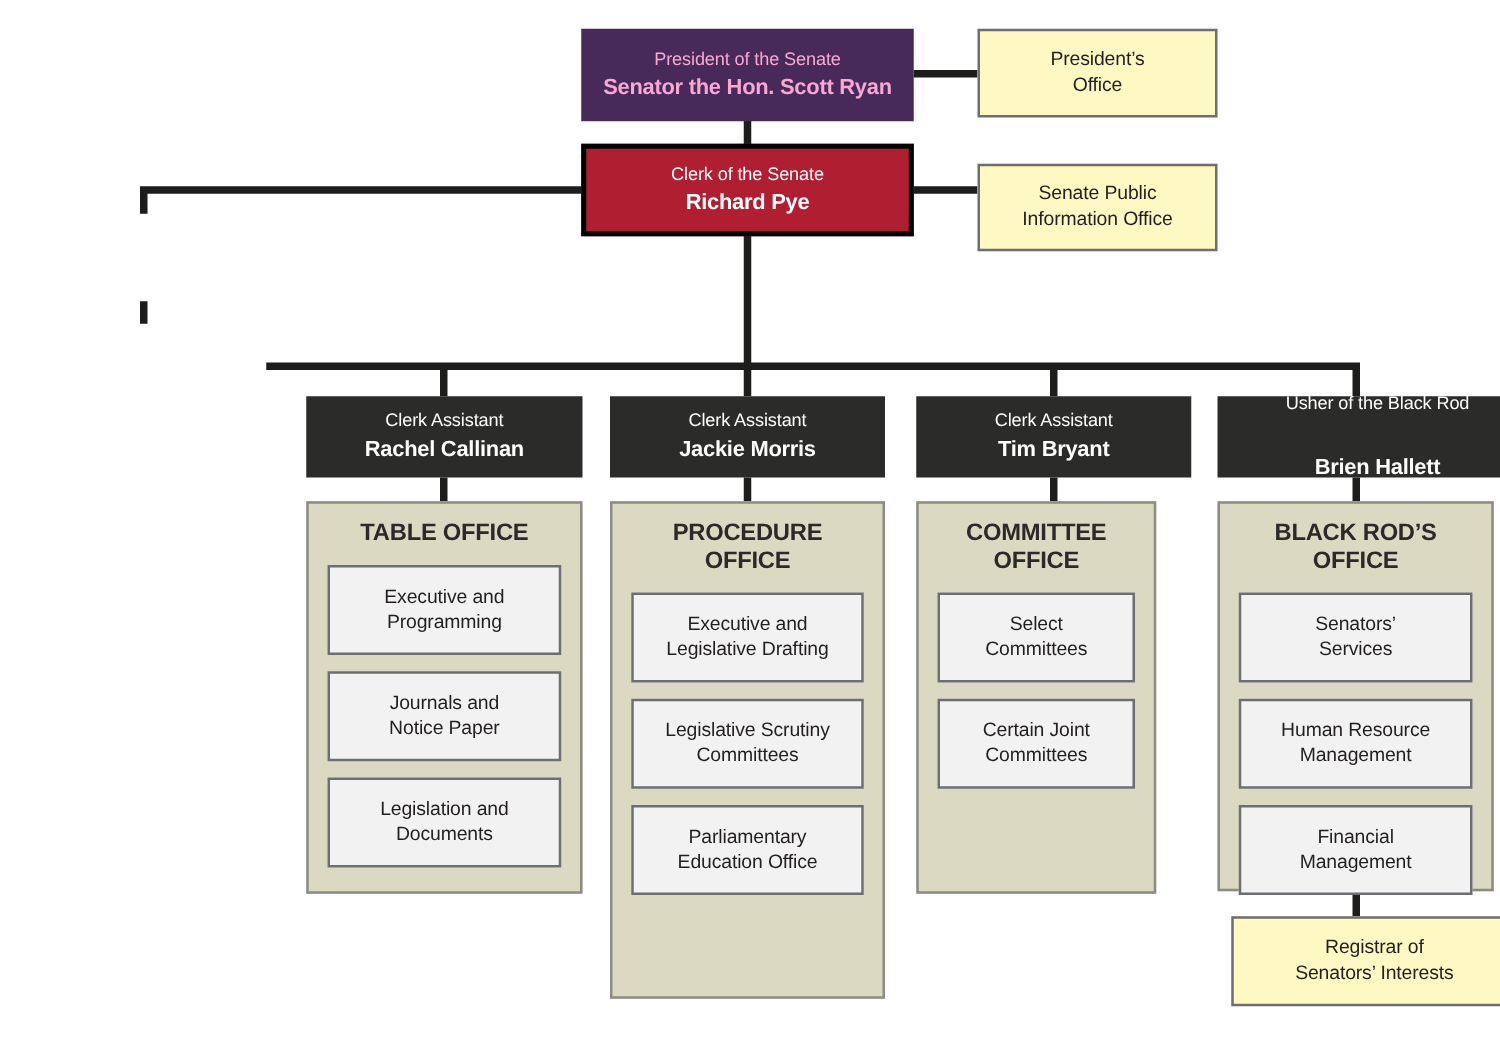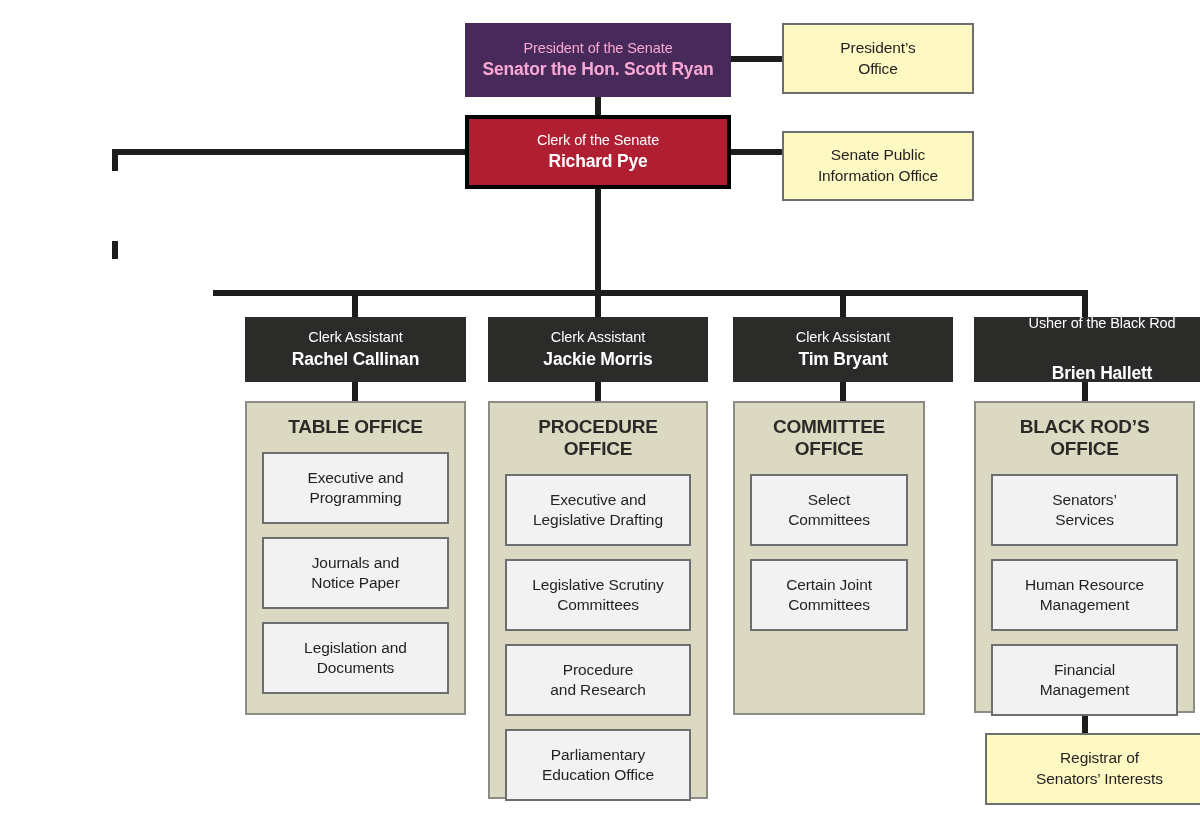--- a/index.html
+++ b/index.html
@@ -115,22 +115,20 @@
     <div class="sub pre">Legislation and
 Documents</div>
   </div>
 
   <div class="panel" style="left:488px;top:401px;width:220px;height:398px;">
     <div class="panel-title">PROCEDURE OFFICE</div>
     <div class="sub pre">Executive and
 Legislative Drafting</div>
     <div class="sub pre">Legislative Scrutiny
 Committees</div>
-    <div class="sub pre">Procedure
-and Research</div>
     <div class="sub pre">Parliamentary
 Education Office</div>
   </div>
 
   <div class="panel" style="left:733px;top:401px;width:192px;height:314px;">
     <div class="panel-title">COMMITTEE OFFICE</div>
     <div class="sub pre">Select
 Committees</div>
     <div class="sub pre">Certain Joint
 Committees</div>

